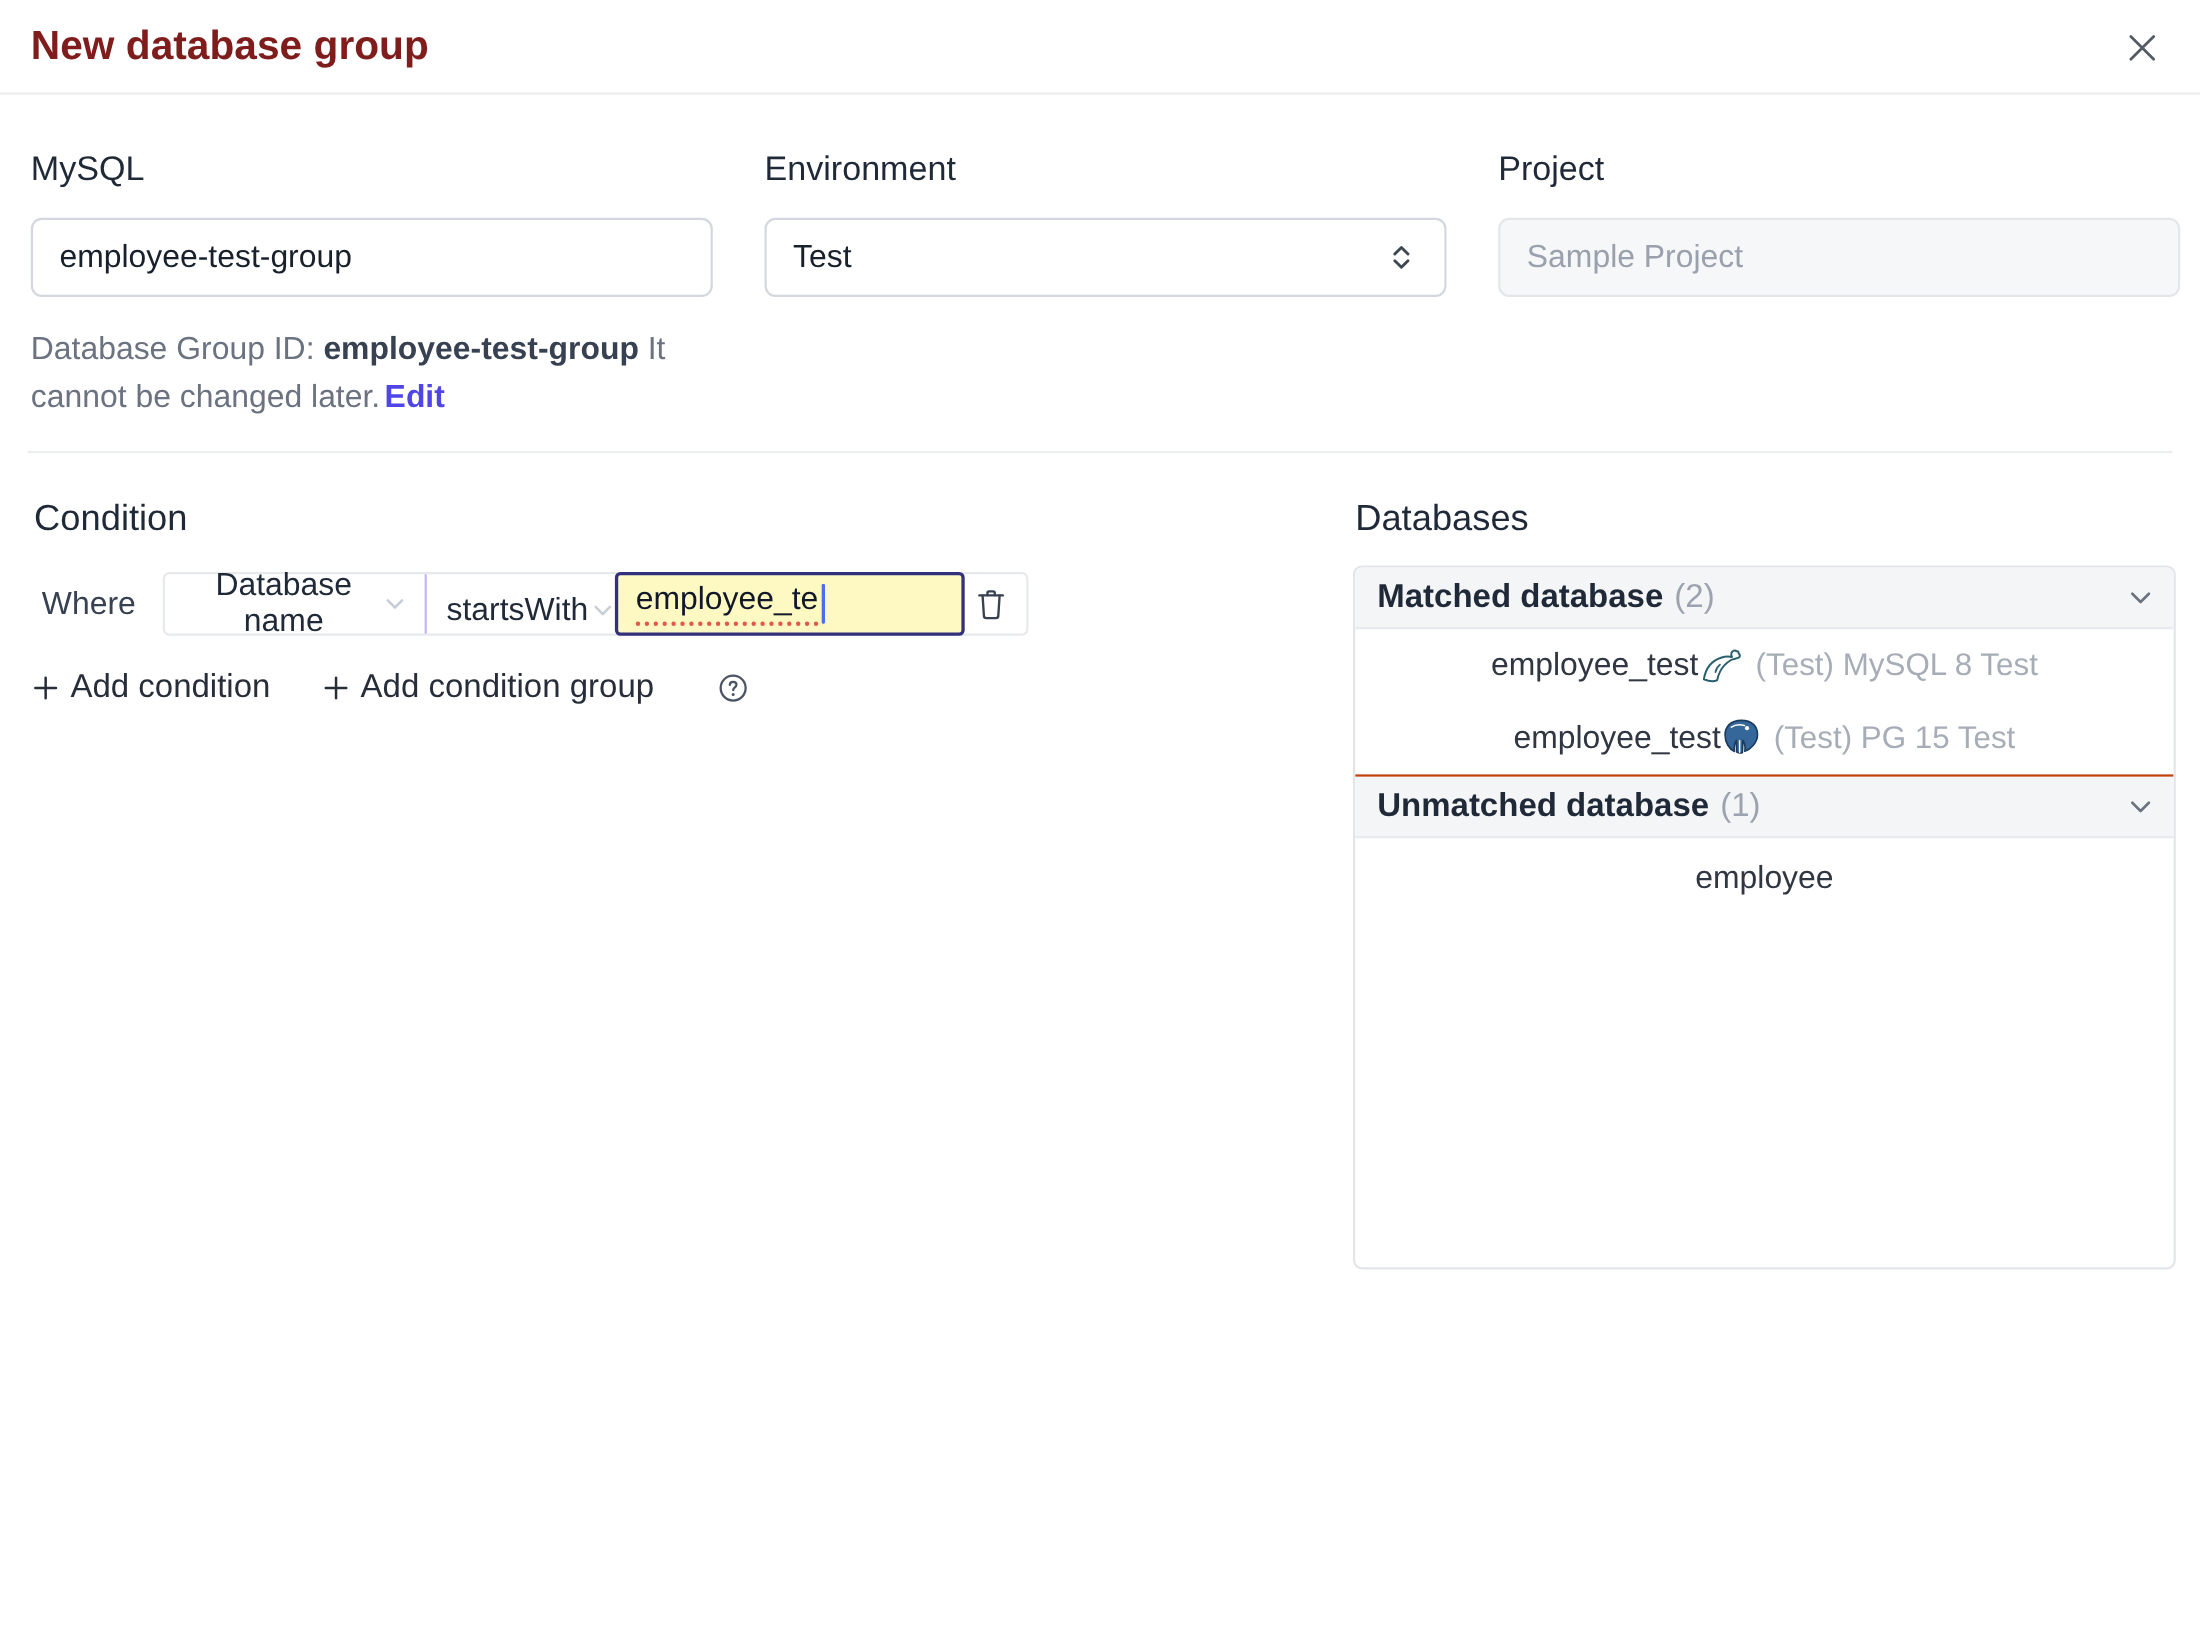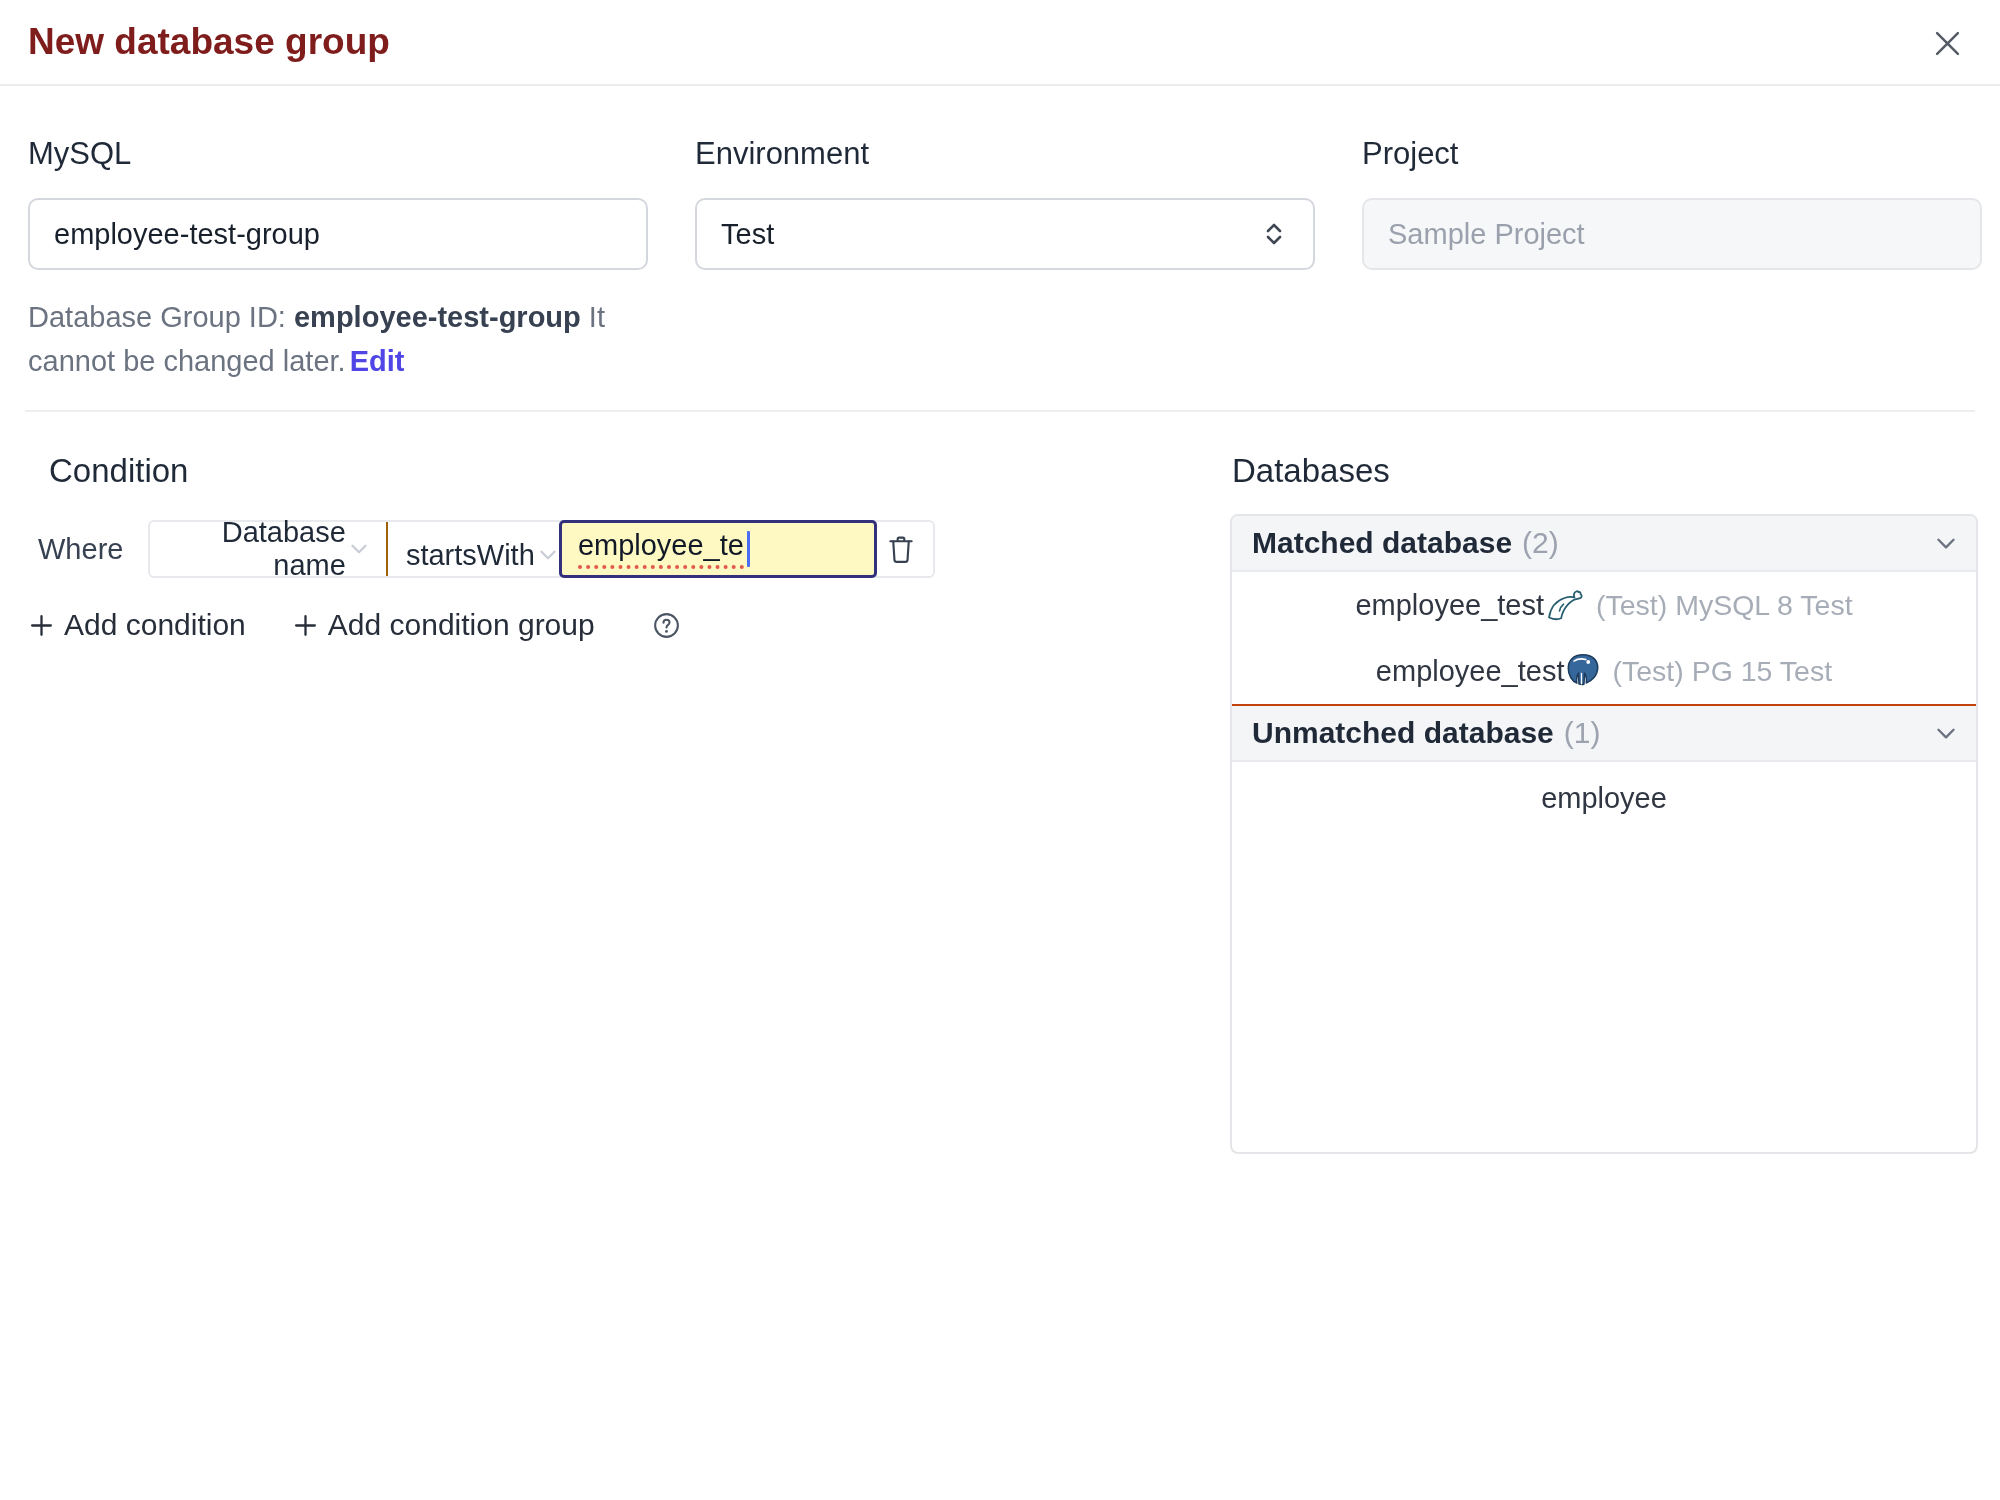--- a/index.html
+++ b/index.html
@@ -24,29 +24,29 @@
 
   .helper { margin-top:25px; width:632px; font-size:29px; line-height:44px; color:#6b7280; }
   .helper .gid { font-weight:700; color:#374151; }
   .helper .edit-link { color:#4f46e5; font-weight:600; cursor:pointer; margin-left:4px; }
 
   .divider-2 { position:absolute; top:410px; left:25px; right:25px; height:2px; background:#eceef0; }
 
   
   .condition-section { position:absolute; top:452px; left:28px; width:950px; }
   .section-heading { font-size:33px; font-weight:500; color:#1f2937; }
-  .condition-section .section-heading { margin-left:21px; }
+  .condition-section .section-heading { margin-left:3px; }
 
   .condition-row { margin-top:30px; display:flex; align-items:center; }
   .where-label { margin-left:10px; width:77px; margin-right:33px; font-size:29px; color:#374151; }
   .cond-box { width:787px; height:58px; border:2px solid #e7e9ec; border-radius:6px; background:#fff;
               display:flex; align-items:center; }
   .cond-seg { height:100%; display:flex; align-items:center; justify-content:space-between;
               font-size:29px; color:#1f2937; cursor:pointer; background:none; border:none; font-family:inherit; }
-  .seg-field { width:239px; padding:0 14px 0 20px; border-right:2px solid #a16207;text-align:right; }
+  .seg-field { width:239px; padding:0 14px 0 20px; border-right:2px solid #c4b5fd; }
   .seg-op    { width:158px; padding:0 12px 0 18px;margin-top:12px; }
   .value-input { margin-left:13px; width:320px; height:58px; margin-top:-2px; margin-bottom:-2px;
                  border:3px solid #34317c; border-radius:5px; background:#fef9c3; z-index:1;
                  display:flex; align-items:center; padding:0 4px 0 16px; }
   .value-text { font-size:29px; color:#111827; border-bottom:4px dotted #e2594a; padding-bottom:3px; white-space:pre; }
   .caret { width:3px; height:36px; background:#4a6df5; margin-left:3px; border-radius:1px; }
   .trash-btn { margin-left:auto; margin-right:8px; width:48px; height:48px; display:flex; align-items:center;
                justify-content:center; background:none; border:none; cursor:pointer; }
 
   .add-row { margin-top:30px; display:flex; align-items:center; gap:46px; }

